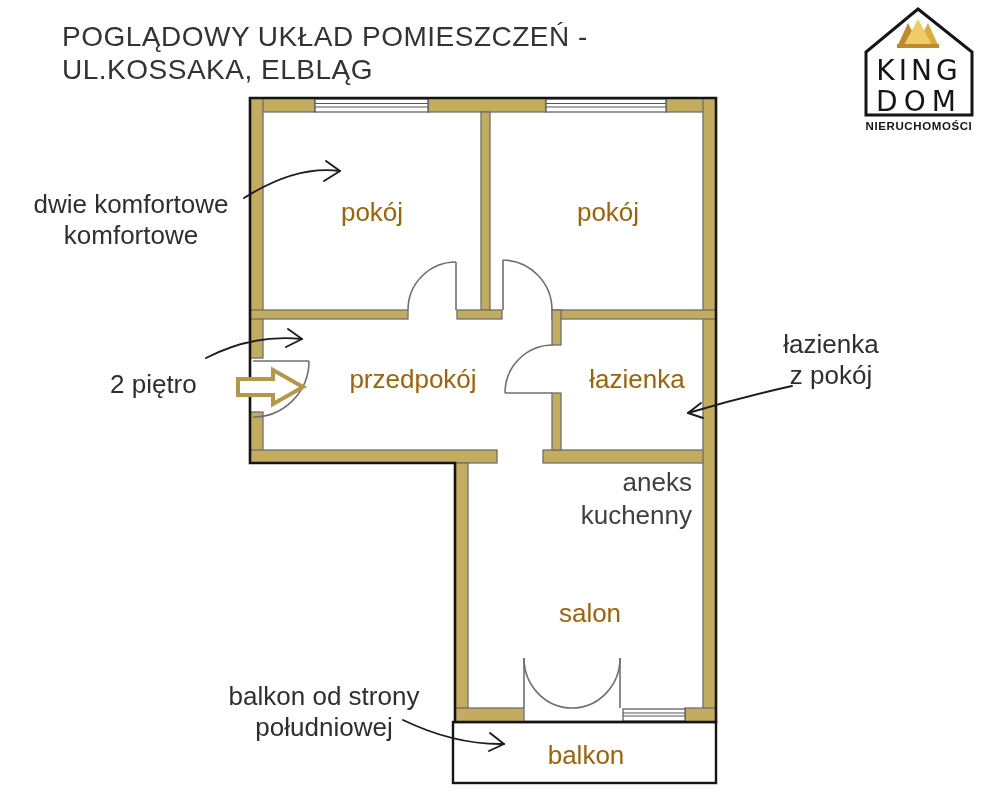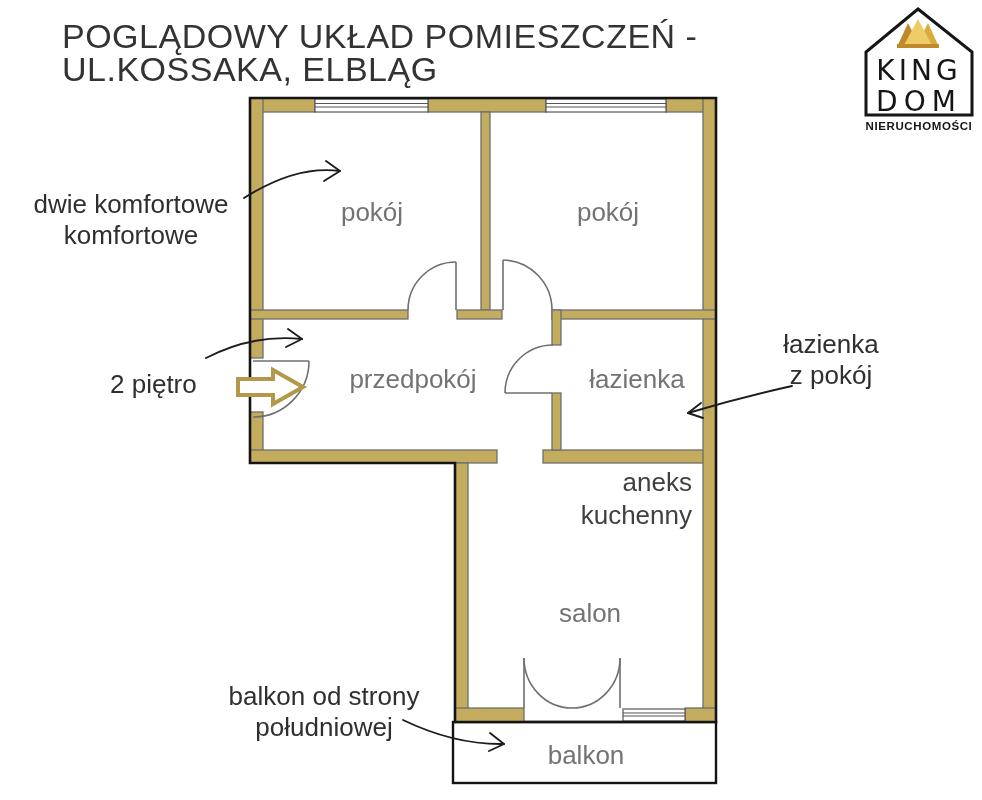--- a/index.html
+++ b/index.html
@@ -4,22 +4,22 @@
 <style>
   html,body{margin:0;padding:0;}
   body{
     width:982px;height:800px;background:#ffffff;
     font-family:"Liberation Sans", sans-serif;
     position:relative;overflow:hidden;
   }
   .canvas{position:absolute;left:0;top:0;width:982px;height:800px;}
   svg{position:absolute;left:0;top:0;}
   .txt{position:absolute;color:#2f2f2f;white-space:nowrap;}
-  .title{left:62px;top:20px;font-size:34px;line-height:33px;color:#333;letter-spacing:0.5px;}
-  .room-label{font-size:26px;color:#737373;transform:translate(-50%,-50%);}
+  .title{left:62px;top:20px;font-size:28px;line-height:33px;color:#333;letter-spacing:0.5px;}
+  .room-label{font-size:26px;color:#a16207;transform:translate(-50%,-50%);}
   .annot{font-size:26px;text-align:center;transform:translate(-50%,0);line-height:31px;}
   .annot-left{transform:none;}
   .kitchen-label{text-align:right;transform:translate(-100%,0);line-height:33px;font-size:26px;color:#404040;}
 </style>
 </head>
 <body>
 
 <div class="canvas">
 
   <svg width="982" height="800" viewBox="0 0 982 800">

